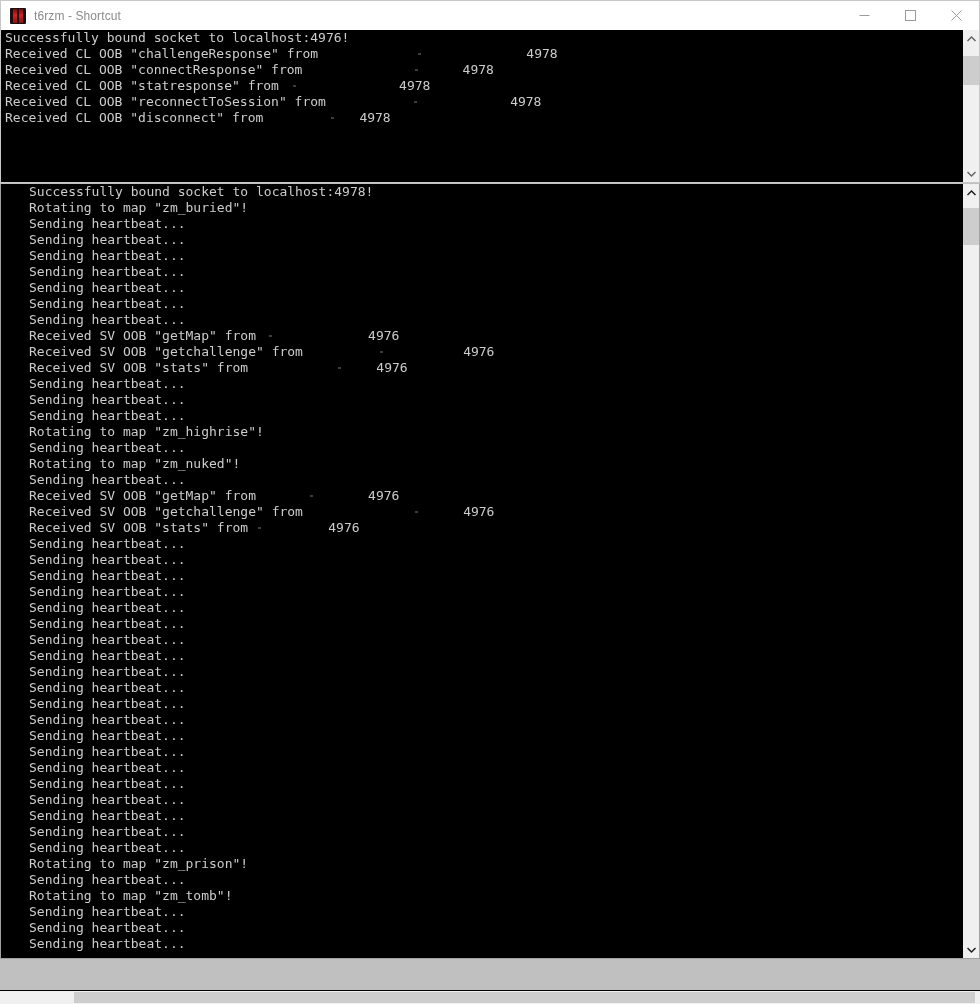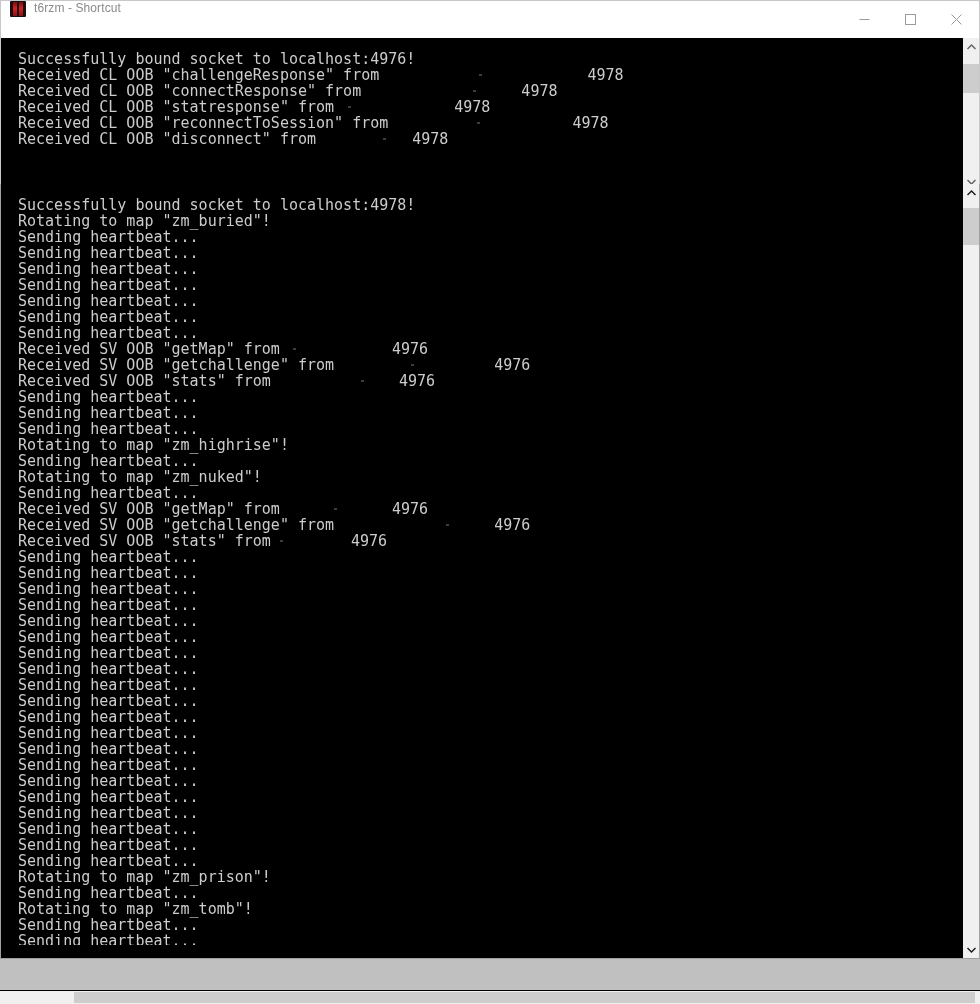--- a/index.html
+++ b/index.html
@@ -22,27 +22,27 @@
 
   
   .console-window {
     position: absolute;
     background: #ffffff;
     box-sizing: border-box;
   }
 
   .titlebar {
     position: relative;
-    height: 38px;
+    height: 30px;
     background: #ffffff;
     border: 1px solid #c8c8c8;
     border-bottom: none;
     box-sizing: border-box;
     display: flex;
-    align-items: flex-start;
+    align-items: center;
     user-select: none;
   }
   .titlebar.active {
     border-color: #a0a0a0;
   }
 
   .win-icon {
     width: 16px;
     height: 16px;
     margin-left: 9px;
@@ -105,29 +105,30 @@
     position: relative;
     background: #000000;
     border: 1px solid #c8c8c8;
     border-top: none;
     box-sizing: border-box;
     overflow: hidden;
     display: flex;
   }
   .console-window.active .console-body {
     border-color: #a0a0a0;
+    padding-left: 24px;
   }
 
   .console-text {
     flex: 1 1 auto;
     padding: 0 0 0 4px;
-    margin: 13px;
+    margin: 0;
     color: #cccccc;
     font-family: "DejaVu Sans Mono", "Liberation Mono", monospace;
-    font-size: 15px;
+    font-size: 13px;
     line-height: 16px;
     white-space: pre;
     overflow: hidden;
     letter-spacing: 0px;
   }
   .console-text .ln { display: block; height: 16px; }
 
   
   .redact {
     display: inline-block;

